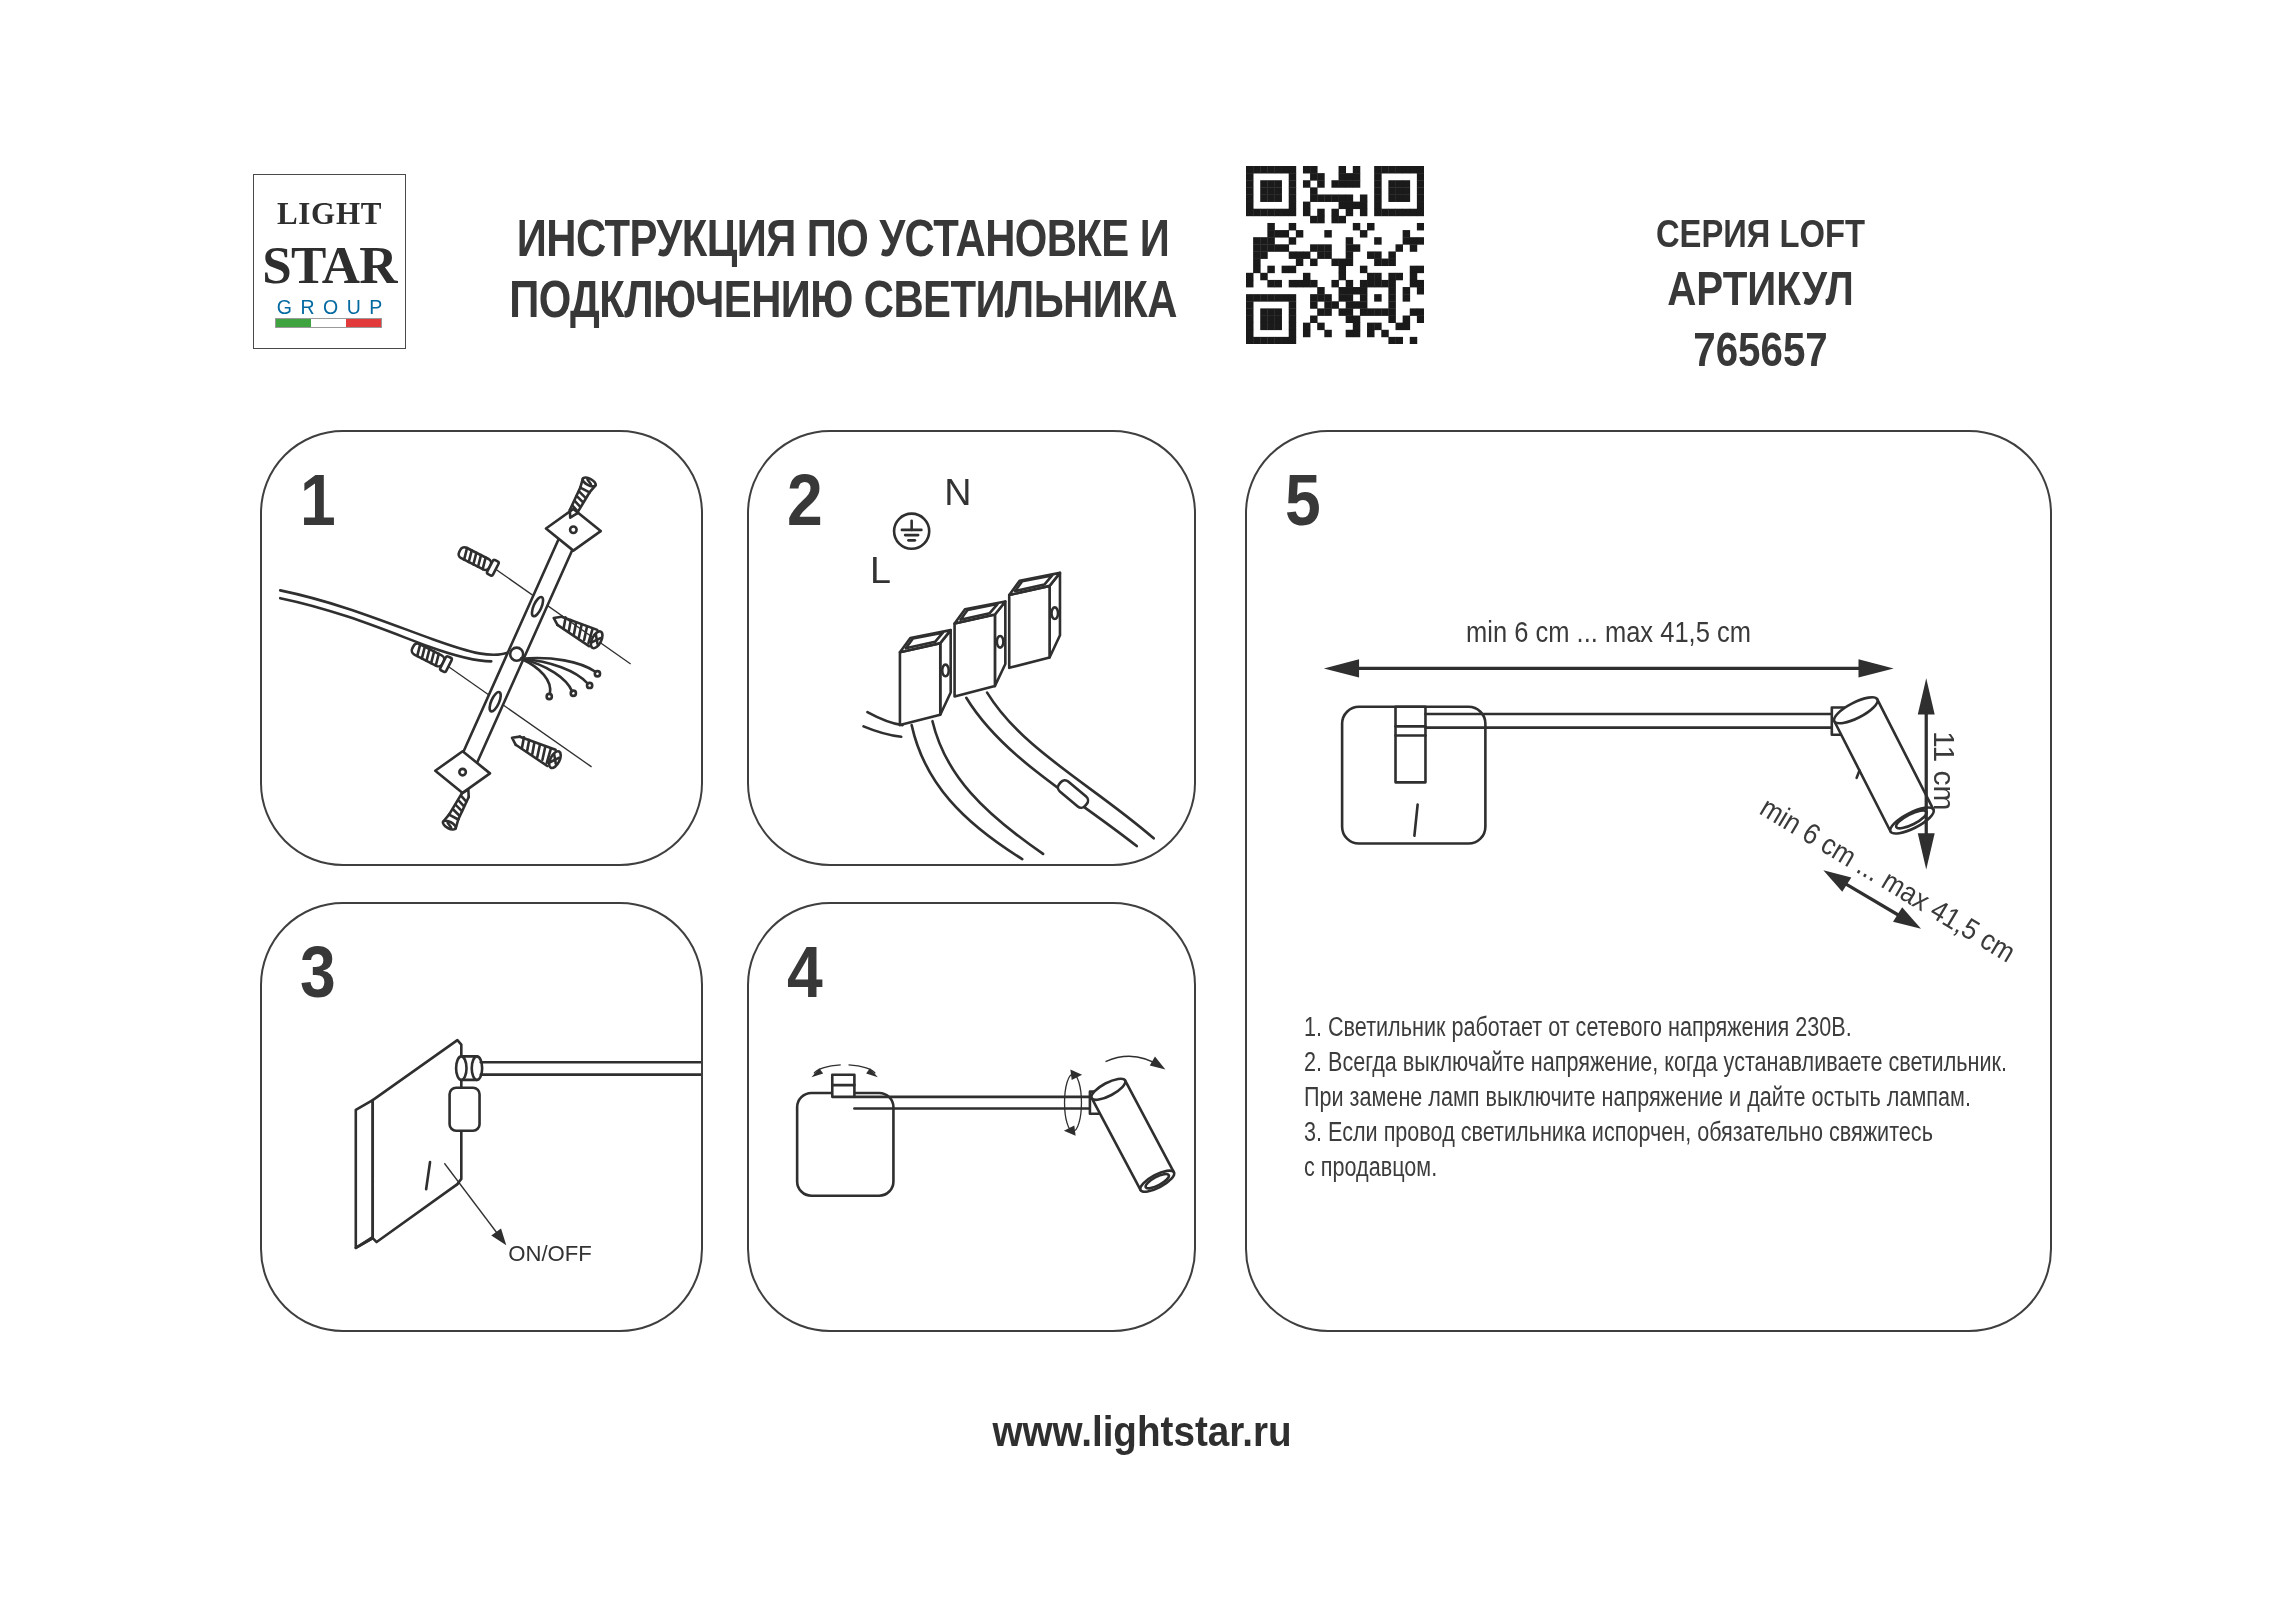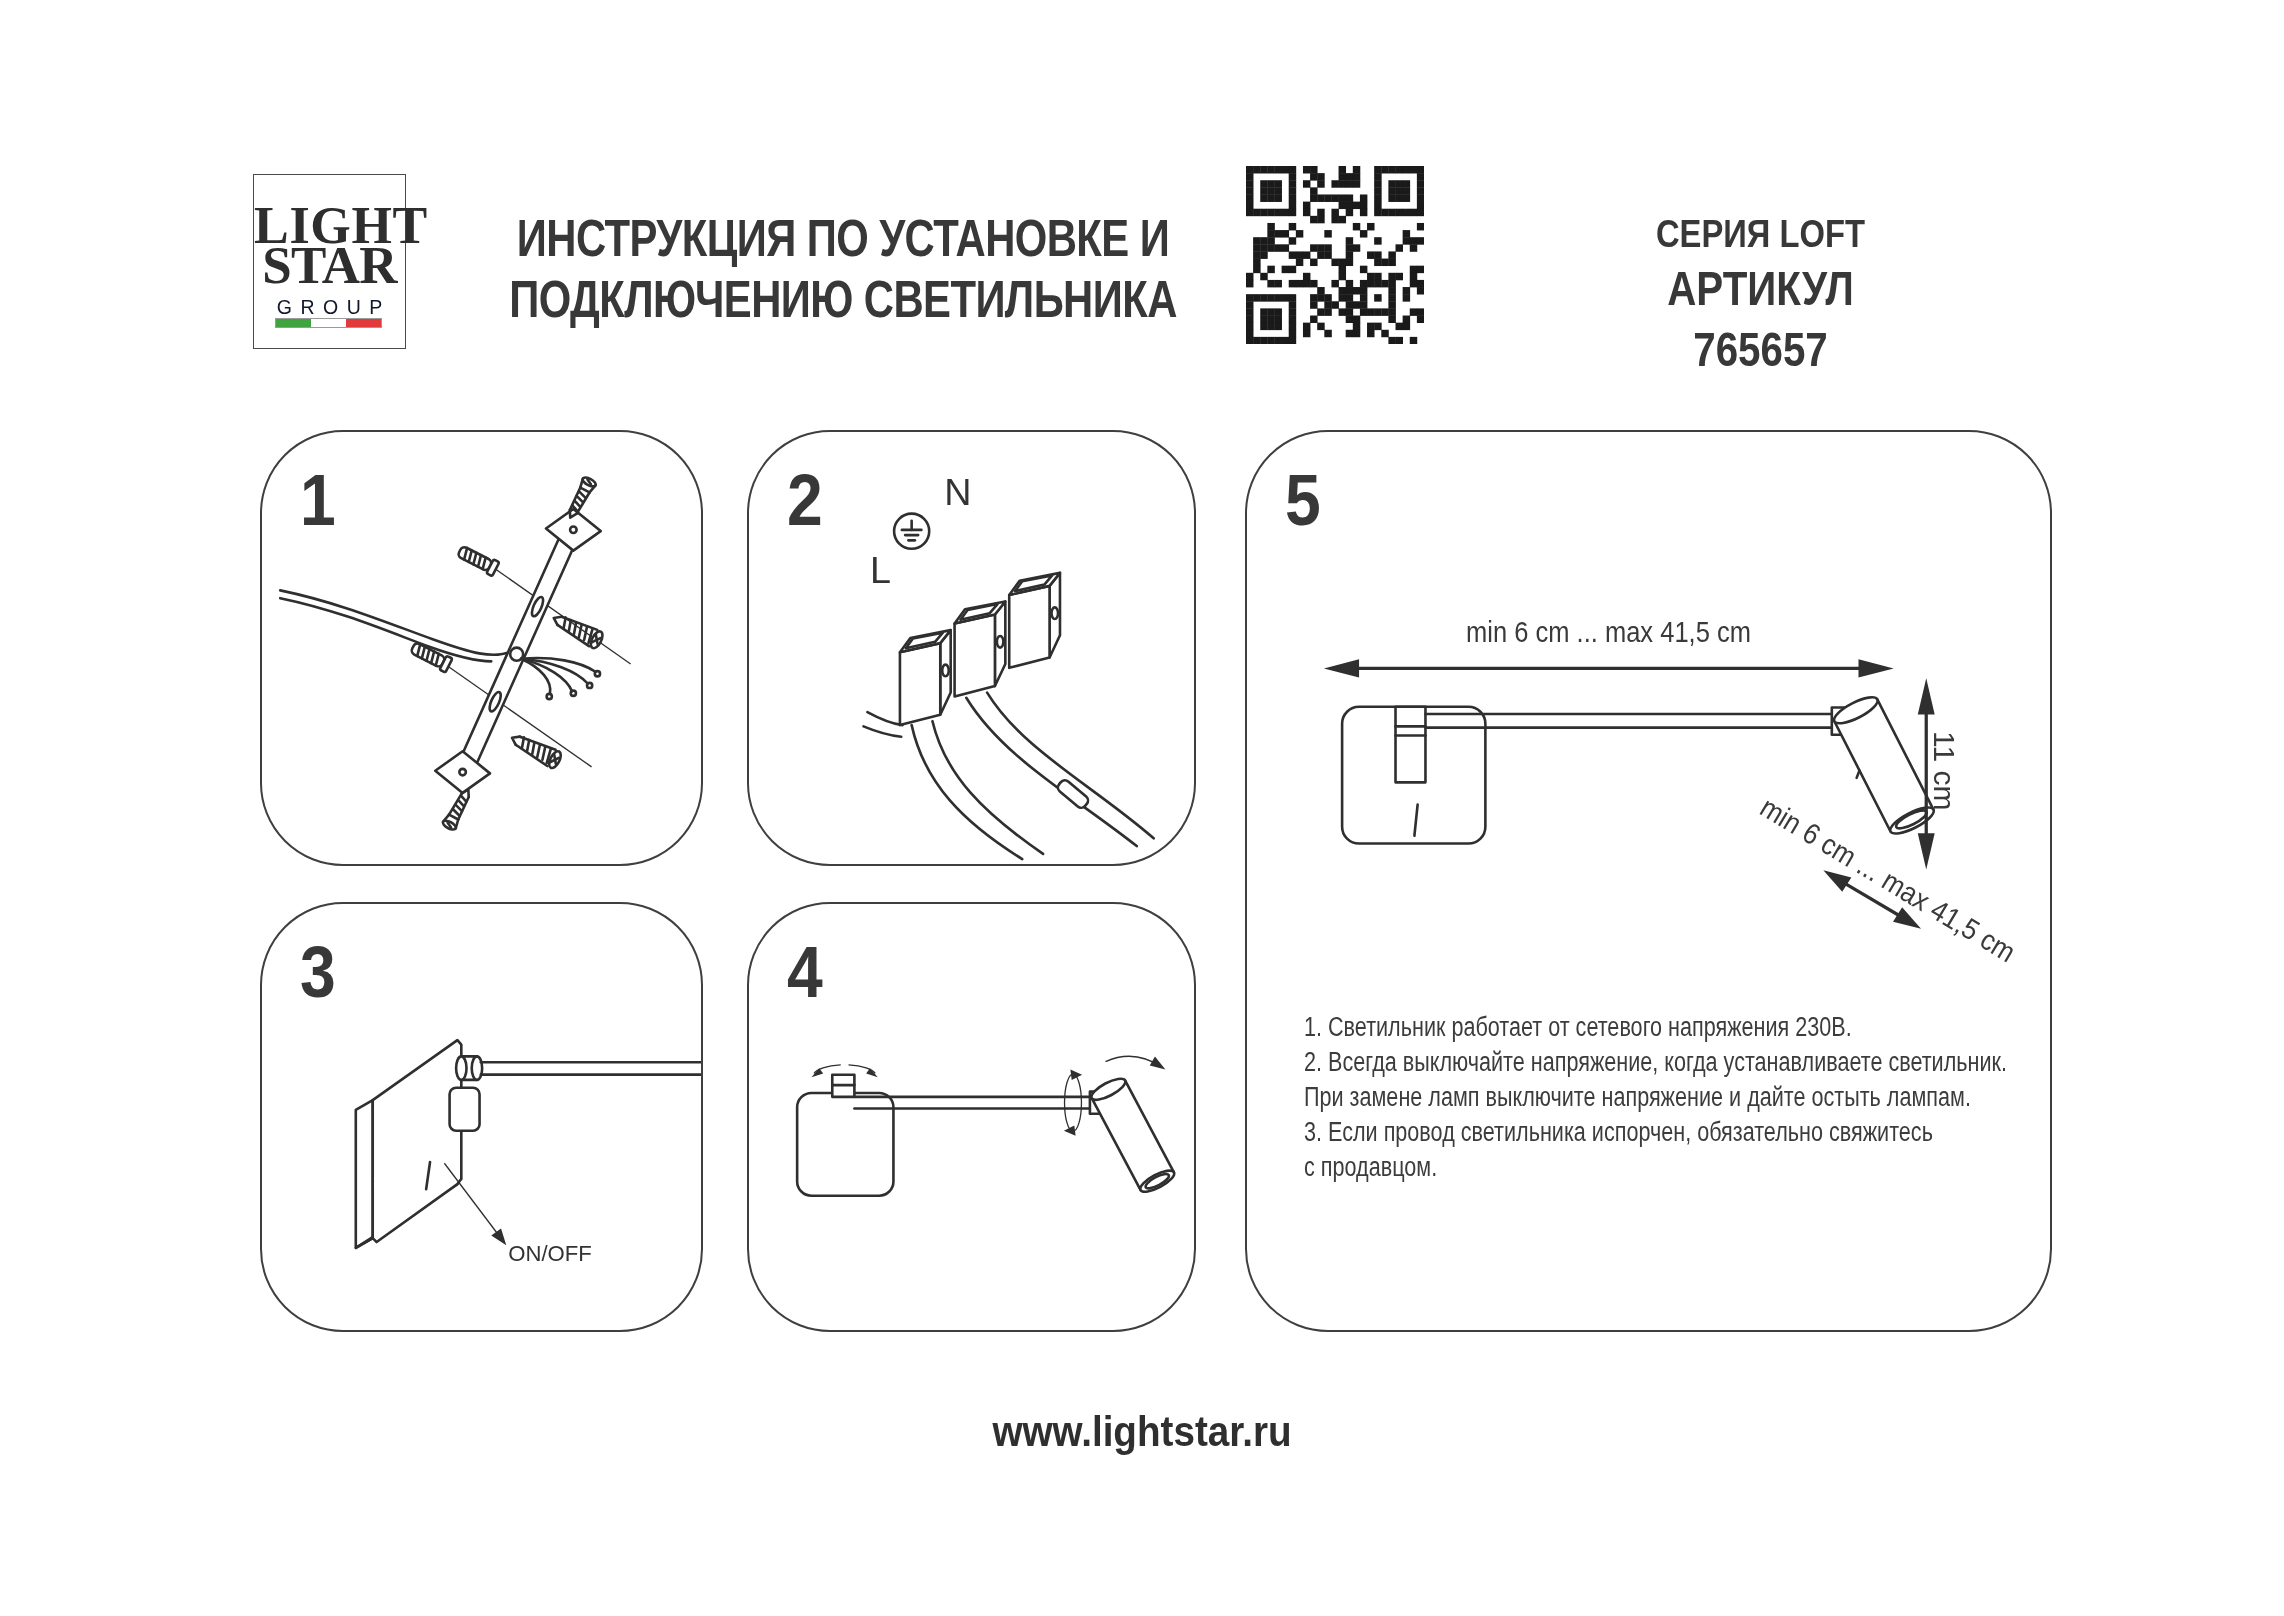--- a/index.html
+++ b/index.html
@@ -3,25 +3,25 @@
 <meta charset="utf-8">
 <style>
   html,body{margin:0;padding:0;background:#fff;}
   .page{position:relative;width:2284px;height:1616px;background:#ffffff;overflow:hidden;
         font-family:"Liberation Sans",sans-serif;color:#333;}
   .abs{position:absolute;}
 
   
   .logo-box{left:253px;top:174px;width:151px;height:173px;border:1.3px solid #4a4a4a;background:#fff;}
   .logo-light{left:0;top:21px;width:100%;text-align:center;font-family:"Liberation Serif",serif;
-              font-weight:700;font-size:52px;letter-spacing:0.7px;color:#2e2e2e;}
+              font-weight:700;font-size:31px;letter-spacing:0.7px;color:#2e2e2e;}
   .logo-star{left:0;top:60px;width:100%;text-align:center;font-family:"Liberation Serif",serif;
              font-weight:700;font-size:53px;letter-spacing:-0.7px;color:#2e2e2e;}
   .logo-group{left:0;top:121px;width:100%;text-align:center;font-size:19.5px;letter-spacing:8.5px;
-              text-indent:8.5px;color:#0f172a;font-weight:400;}
+              text-indent:8.5px;color:#0369a1;font-weight:400;}
   .logo-flag{left:22px;top:144px;width:105px;height:7.8px;display:flex;outline:0.7px solid #9a9a9a;}
   .logo-flag span{flex:1 1 0;height:100%;}
 
   
   .title-block{left:420px;top:208px;width:846px;text-align:center;font-weight:700;font-size:51px;
                line-height:61px;color:#383838;letter-spacing:-0.7px;transform:scaleX(0.82);
                transform-origin:center top;}
   .qr-wrap{left:1246px;top:166px;width:178px;height:178px;}
   .series-block{left:1565px;top:210px;width:391px;text-align:center;color:#383838;
                 transform:scaleX(0.84);transform-origin:center top;}

